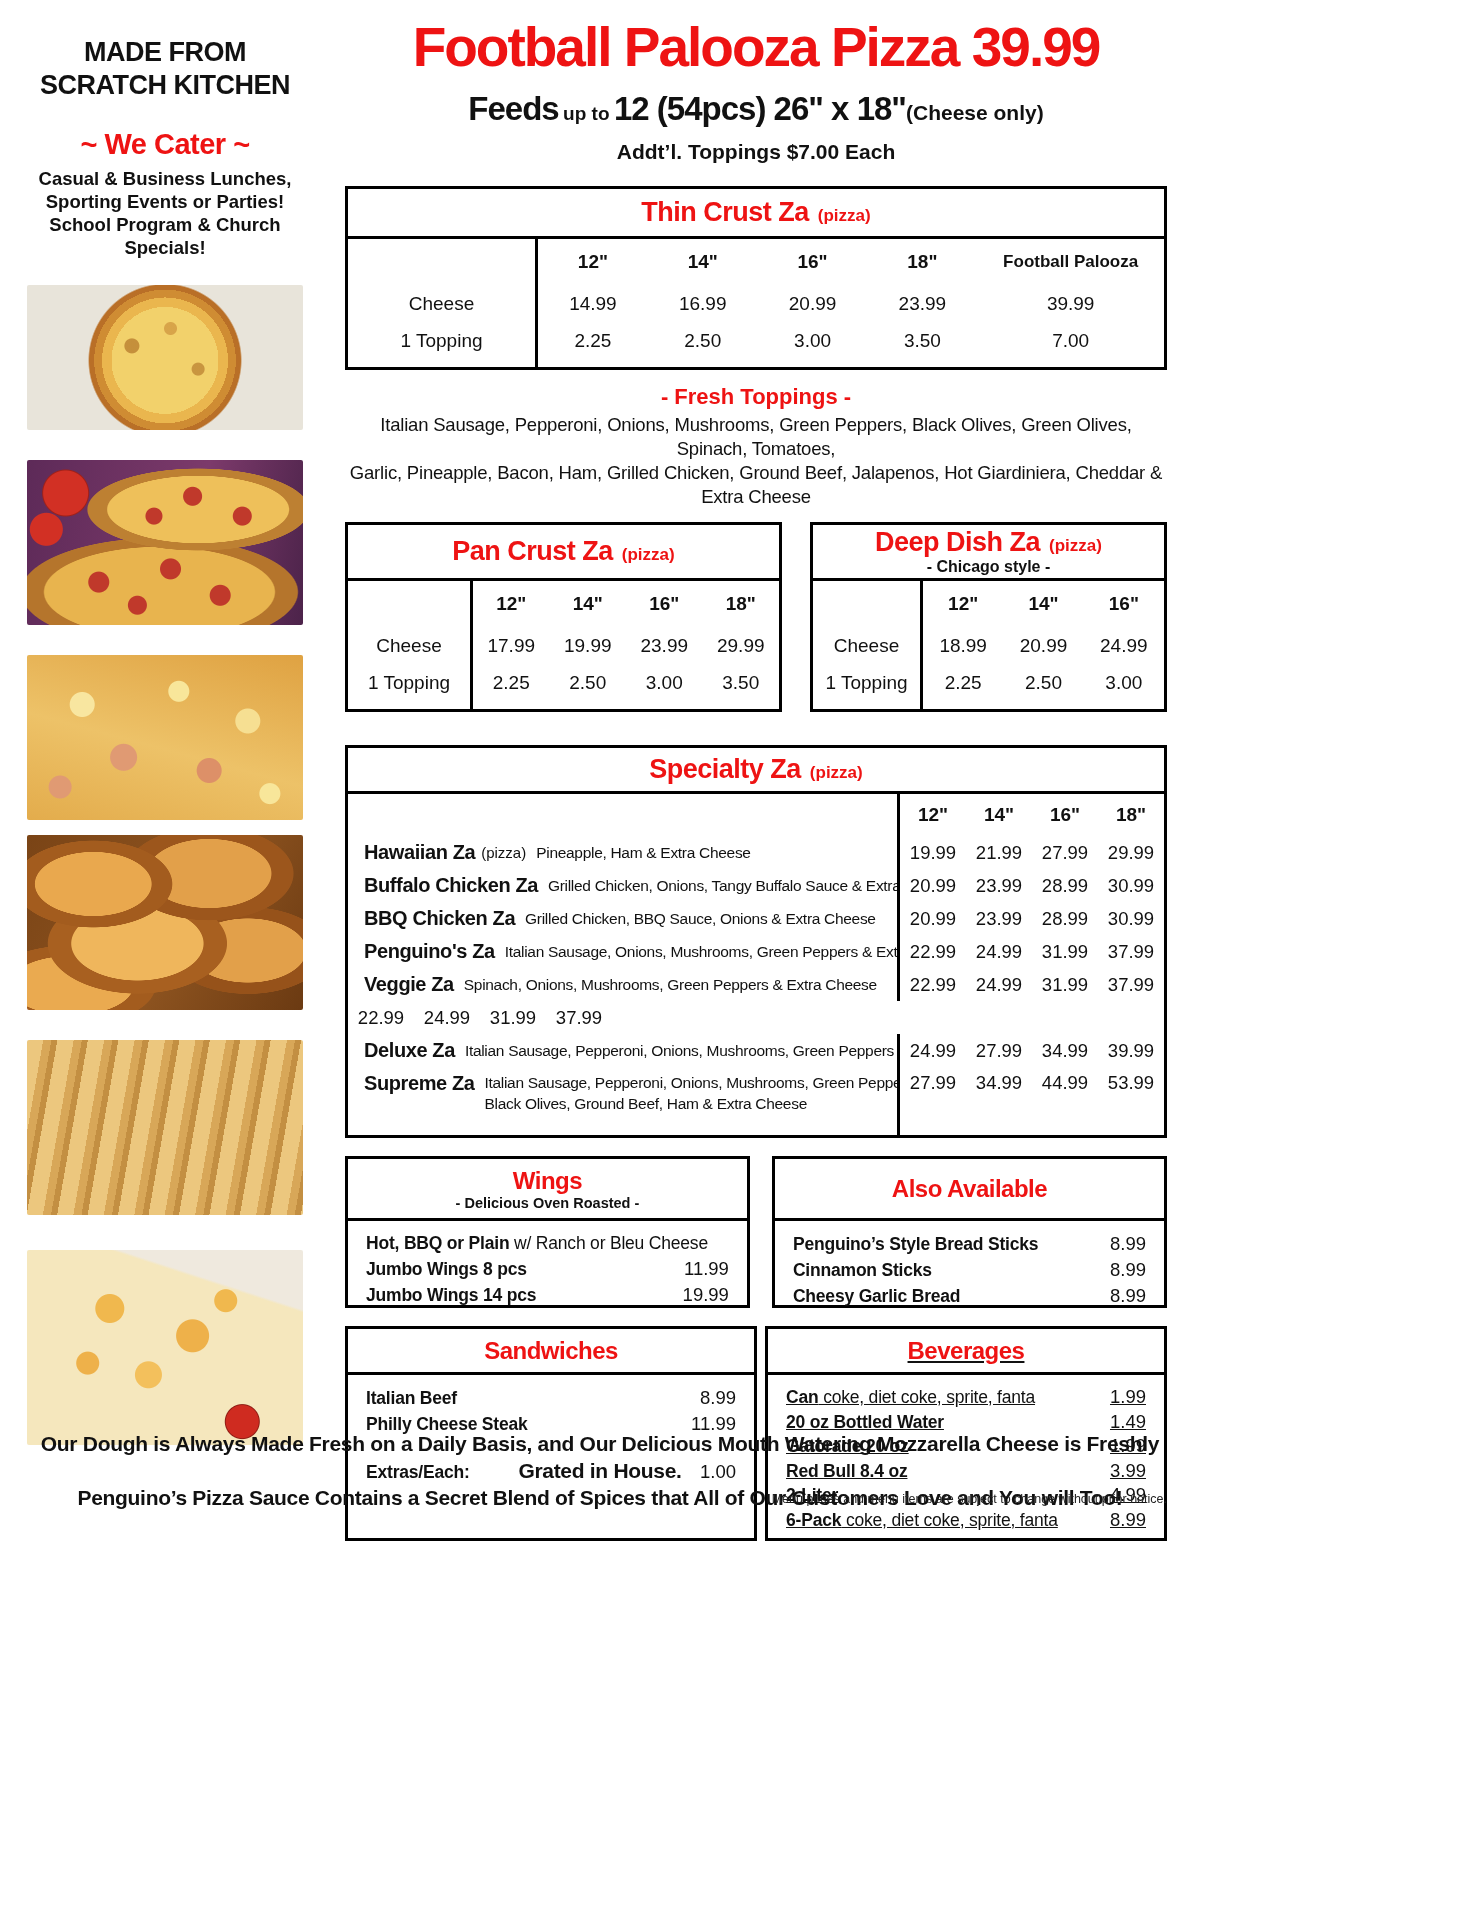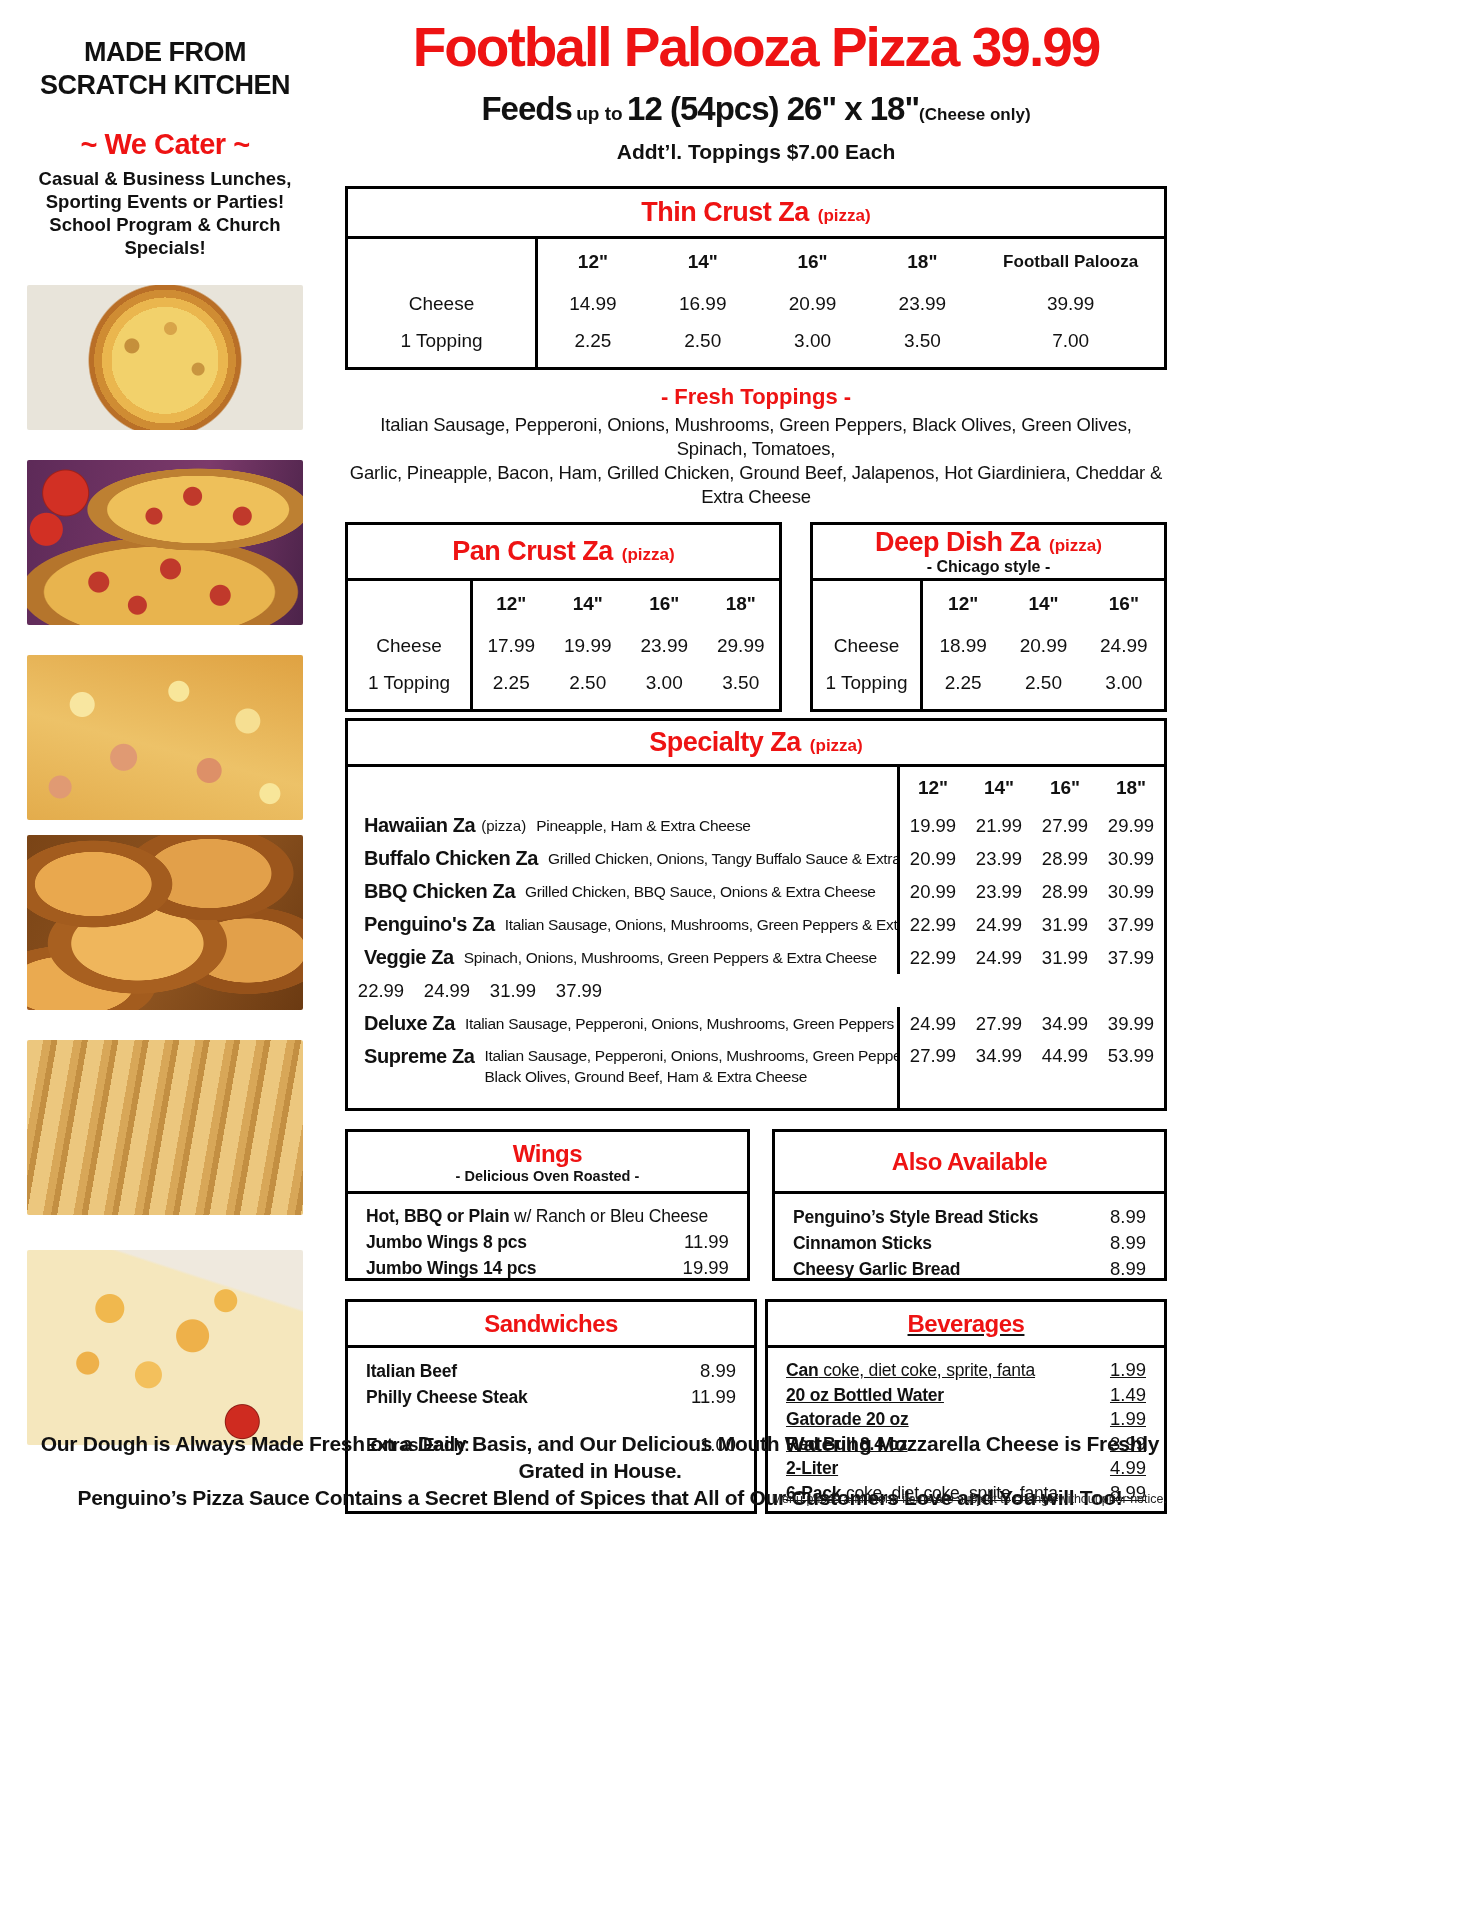--- a/index.html
+++ b/index.html
@@ -71,21 +71,21 @@
       radial-gradient(circle at 72% 26%, #f0b84e 0 11px, transparent 12px),
       radial-gradient(circle at 22% 58%, #eeb14a 0 11px, transparent 12px),
       linear-gradient(18deg, #f5e7bd 0 78%, #efe9de 79%),
       linear-gradient(#f2efe8,#e9e4da);}
   
   .main{position:absolute;left:345px;top:16px;width:822px;}
   .hero-title{text-align:center;font-size:55px;font-weight:bold;letter-spacing:-2px;color:var(--accent-red,#ee1313);line-height:62px;}
   .hero-feeds{text-align:center;margin-top:12px;line-height:38px;}
   .hero-feeds .f-big{font-size:33px;font-weight:bold;letter-spacing:-1px;}
   .hero-feeds .f-small{font-size:19px;font-weight:bold;}
-  .hero-feeds .f-note{font-size:17px;font-weight:bold;}
+  .hero-feeds .f-note{font-size:21px;font-weight:bold;}
   .hero-addl{text-align:center;margin-top:6px;font-size:21px;font-weight:bold;}
   .tbl{border:3px solid var(--border-black,#000);background:#fff;}
   .tbl-head{border-bottom:3px solid var(--border-black,#000);display:flex;flex-direction:column;align-items:center;justify-content:center;}
   .head-line{display:flex;align-items:baseline;gap:9px;}
   .t-big{font-size:27px;font-weight:bold;color:var(--accent-red,#ee1313);letter-spacing:-0.5px;}
   .t-note{font-size:17px;font-weight:bold;color:var(--accent-red,#ee1313);}
   .t-sub{font-size:16px;font-weight:bold;color:var(--text-black,#111);}
   .crust-body{display:flex;}
   .crust-labels{border-right:3px solid var(--border-black,#000);display:grid;grid-template-rows:46px 37px 37px;padding-bottom:8px;}
   .cl{display:flex;align-items:center;justify-content:center;font-size:19px;}
@@ -104,21 +104,21 @@
   .row2{display:flex;margin-top:13px;}
   .pan-tbl{width:437px;}
   .pan-tbl .tbl-head{height:56px;}
   .pan-labels{width:125px;}
   .pan-grid{grid-template-columns:repeat(4,1fr);}
   .deep-tbl{width:357px;margin-left:28px;}
   .deep-tbl .tbl-head{height:56px;}
   .deep-labels{width:110px;}
   .deep-grid{grid-template-columns:repeat(3,1fr);}
   
-  .spec-tbl{margin-top:6px;}
+  .spec-tbl{margin-top:33px;}
   .spec-tbl .tbl-head{height:46px;}
   .spec-row{display:flex;align-items:center;height:33px;}
   .spec-row.sr-head{height:42px;}
   .spec-row.sr-tall{height:58px;}
   .spec-row.sr-pad{height:10px;}
   .spec-desc{flex:1;border-right:3px solid var(--border-black,#000);height:100%;display:flex;align-items:center;padding-left:16px;overflow:hidden;}
   .sr-tall .spec-desc{align-items:flex-start;padding-top:5px;}
   .iname{font-size:20px;font-weight:bold;letter-spacing:-0.4px;white-space:nowrap;}
   .inote{font-size:15px;margin-left:6px;white-space:nowrap;}
   .inote:empty{display:none;}

